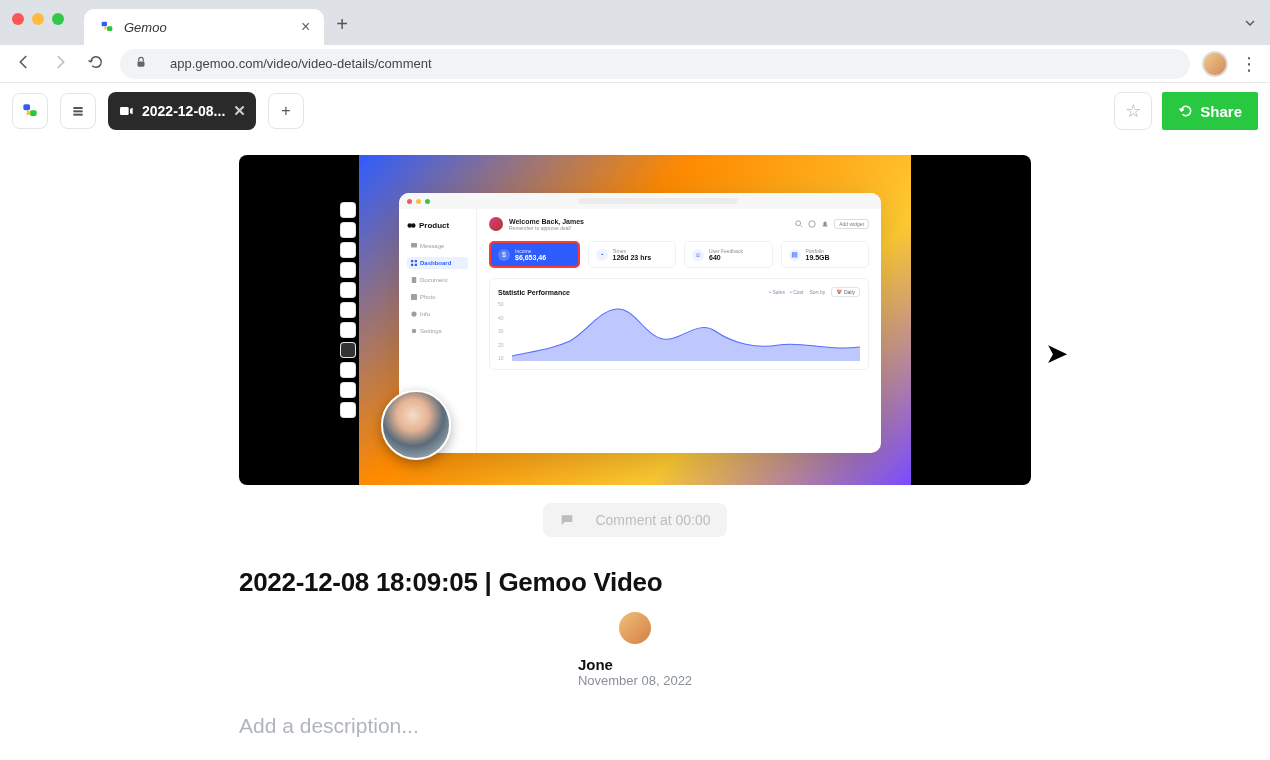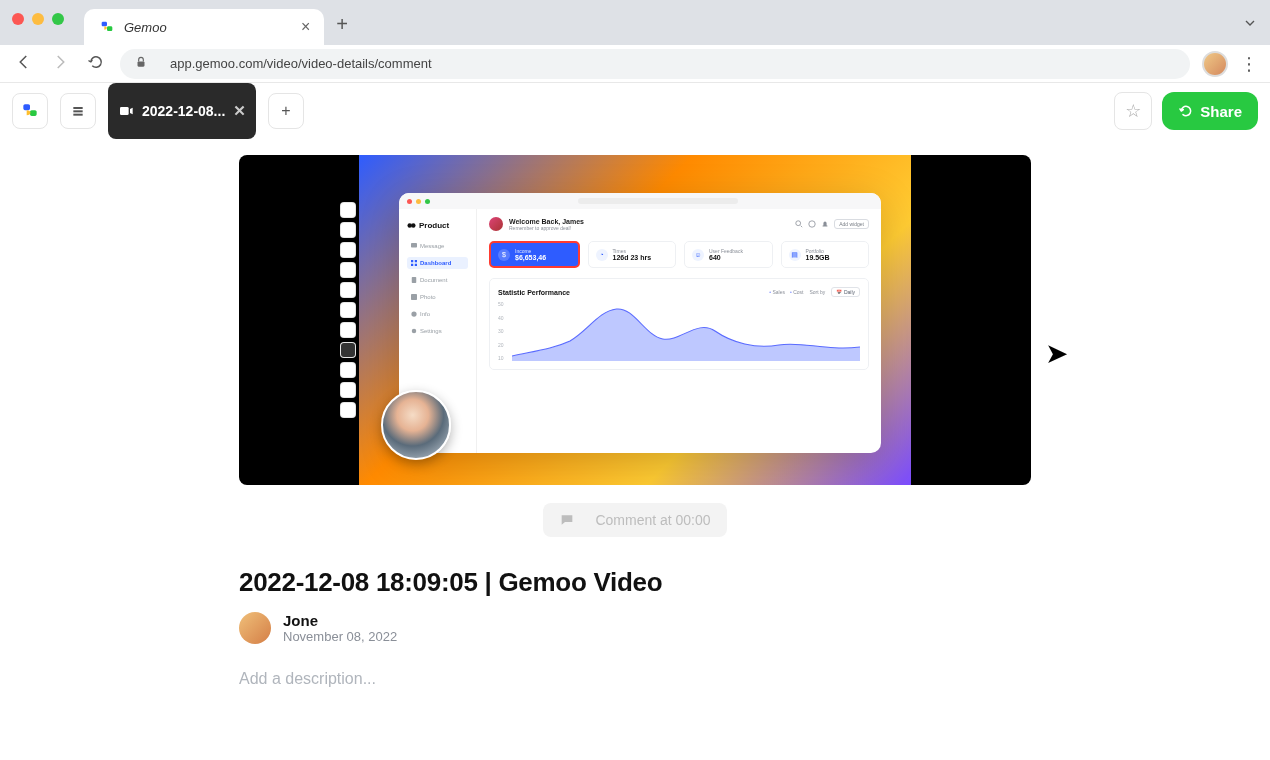--- a/index.html
+++ b/index.html
@@ -26,25 +26,25 @@
 .omnibox { flex: 1; background: #f1f3f4; height: 30px; border-radius: 15px; display: flex; align-items: center; padding: 0 14px; gap: 22px; }
 .lock { color: #666; font-size: 12px; }
 .url { font-size: 13px; color: #444; }
 .avatar-br { width: 26px; height: 26px; border-radius: 50%; background: linear-gradient(135deg,#f0c987,#d4895e); border: 2px solid #ddd; }
 .kebab { color: #555; font-size: 18px; }
 
 
 .app-bar { height: 56px; display: flex; align-items: center; padding: 0 12px; gap: 12px; }
 .logo { width: 36px; height: 36px; border: 1px solid #e5e5e5; border-radius: 8px; display:flex; align-items:center; justify-content:center; }
 .sq-btn { width: 36px; height: 36px; border: 1px solid #e5e5e5; border-radius: 8px; display:flex; align-items:center; justify-content:center; color:#555; cursor:pointer; }
-.tab-chip { background: #2a2a2a; color: #fff; height: 56px; border-radius: 8px; display:flex; align-items:center; padding: 0 10px; gap:8px; font-size: 14px; font-weight:600; }
+.tab-chip { background: #2a2a2a; color: #fff; height: 38px; border-radius: 8px; display:flex; align-items:center; padding: 0 10px; gap:8px; font-size: 14px; font-weight:600; }
 .tab-chip .cx { color:#ccc; cursor:pointer; font-size:15px; }
 .right-actions { margin-left: auto; display:flex; gap:10px; align-items:center; }
 .star-btn { width:38px; height:38px; border:1px solid #e5e5e5; border-radius:8px; display:flex; align-items:center; justify-content:center; color:#aaa; font-size:18px; }
-.share-btn { background:#28c941; color:#fff; height:38px; padding:0 16px; border-radius:12px; display:flex; align-items:center; gap:6px; font-weight:700; font-size:15px; }
+.share-btn { background:#28c941; color:#fff; height:38px; padding:0 16px; border-radius:2px; display:flex; align-items:center; gap:6px; font-weight:700; font-size:15px; }
 
 
 .content { padding: 0; display:flex; flex-direction:column; align-items:center; }
 .video-wrap { width: 792px; height: 330px; background:#000; border-radius: 8px; overflow:hidden; position:relative; margin-top: 16px; }
 .video-inner { position:absolute; left: 120px; right:120px; top:0; bottom:0; background: linear-gradient(135deg,#2e5cff 0%, #ff8a00 38%, #ffcc33 70%, #7a4bff 100%); display:flex; align-items:center; justify-content:center; }
 .dash { position:absolute; top: 38px; left: 40px; right: 30px; bottom: 32px; background:#fff; border-radius:10px; box-shadow: 0 10px 40px rgba(0,0,0,.18); overflow:hidden; display:flex; }
 .dash-top { position:absolute; top:0; left:0; right:0; height:16px; background:#f7f7f8; display:flex; align-items:center; gap:4px; padding-left:8px; }
 .dash-top .d { width:5px; height:5px; border-radius:50%; }
 .d.r{background:#fc5753}.d.y{background:#fdbc40}.d.g{background:#33c748}
 .dash-top .bar { flex:1; max-width:160px; height:6px; background:#ececec; border-radius:3px; margin:0 auto; }
@@ -86,25 +86,25 @@
 .ylabels { position:absolute; left:0; top:0; bottom:0; display:flex; flex-direction:column; justify-content:space-between; font-size:5px; color:#b0b5bc; }
 .chart svg { position:absolute; left:14px; right:0; top:0; bottom:0; width:calc(100% - 14px); height:100%; }
 .webcam { position:absolute; left: 22px; bottom: 25px; width:70px; height:70px; border-radius:50%; background: radial-gradient(circle at 45% 35%, #f5dcc6 0%, #e6b394 28%, #5a6b7a 55%, #c5cfd8 100%); border:2px solid #fff; box-shadow:0 4px 12px rgba(0,0,0,.3); }
 
 .cursor-arrow { position:absolute; left: 1045px; top: 337px; font-size: 28px; color:#000; text-shadow: -1px -1px 0 #fff,1px -1px 0 #fff,-1px 1px 0 #fff,1px 1px 0 #fff; pointer-events:none; }
 
 .comment-at { margin: 18px auto 0; background:#f3f3f3; color:#bdbdbd; border-radius:8px; height:34px; padding:0 16px; display:flex; align-items:center; gap:20px; font-size:14px; font-weight:500; }
 
 .below { width:792px; margin: 30px auto 16px; }
 .vid-title { font-size:26px; font-weight:800; color:#111; letter-spacing:-0.3px; }
-.author-row { display:flex; align-items:center; gap:12px; margin-top:14px; }
+.author-row { display:flex; align-items:center; gap:12px; margin-top:14px;flex-direction:column; }
 .author-ava { width:32px; height:32px; border-radius:50%; background:linear-gradient(135deg,#f0c07a,#d47e46); }
 .author-name { font-size:15px; font-weight:800; color:#111; }
 .author-date { font-size:13px; color:#8a8f98; }
-.desc-input { margin-top:26px; width:100%; border:none; outline:none; font-size:16px; color:#333; }
+.desc-input { margin-top:26px; width:100%; border:none; outline:none; font-size:21px; color:#333; }
 .desc-input::placeholder { color:#b0b5bc; }
 
 
 .svg14{width:14px;height:14px}
 .svg16{width:16px;height:16px}
 .svg18{width:18px;height:18px}
 .svg20{width:20px;height:20px}
 </style>
 </head>
 <body>

